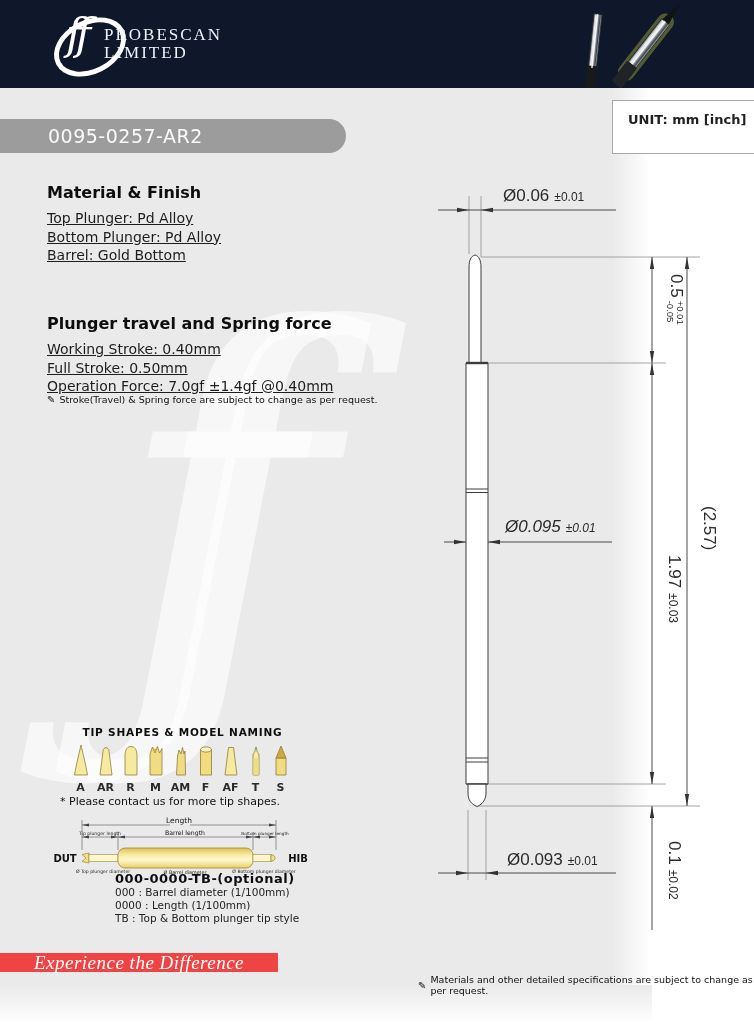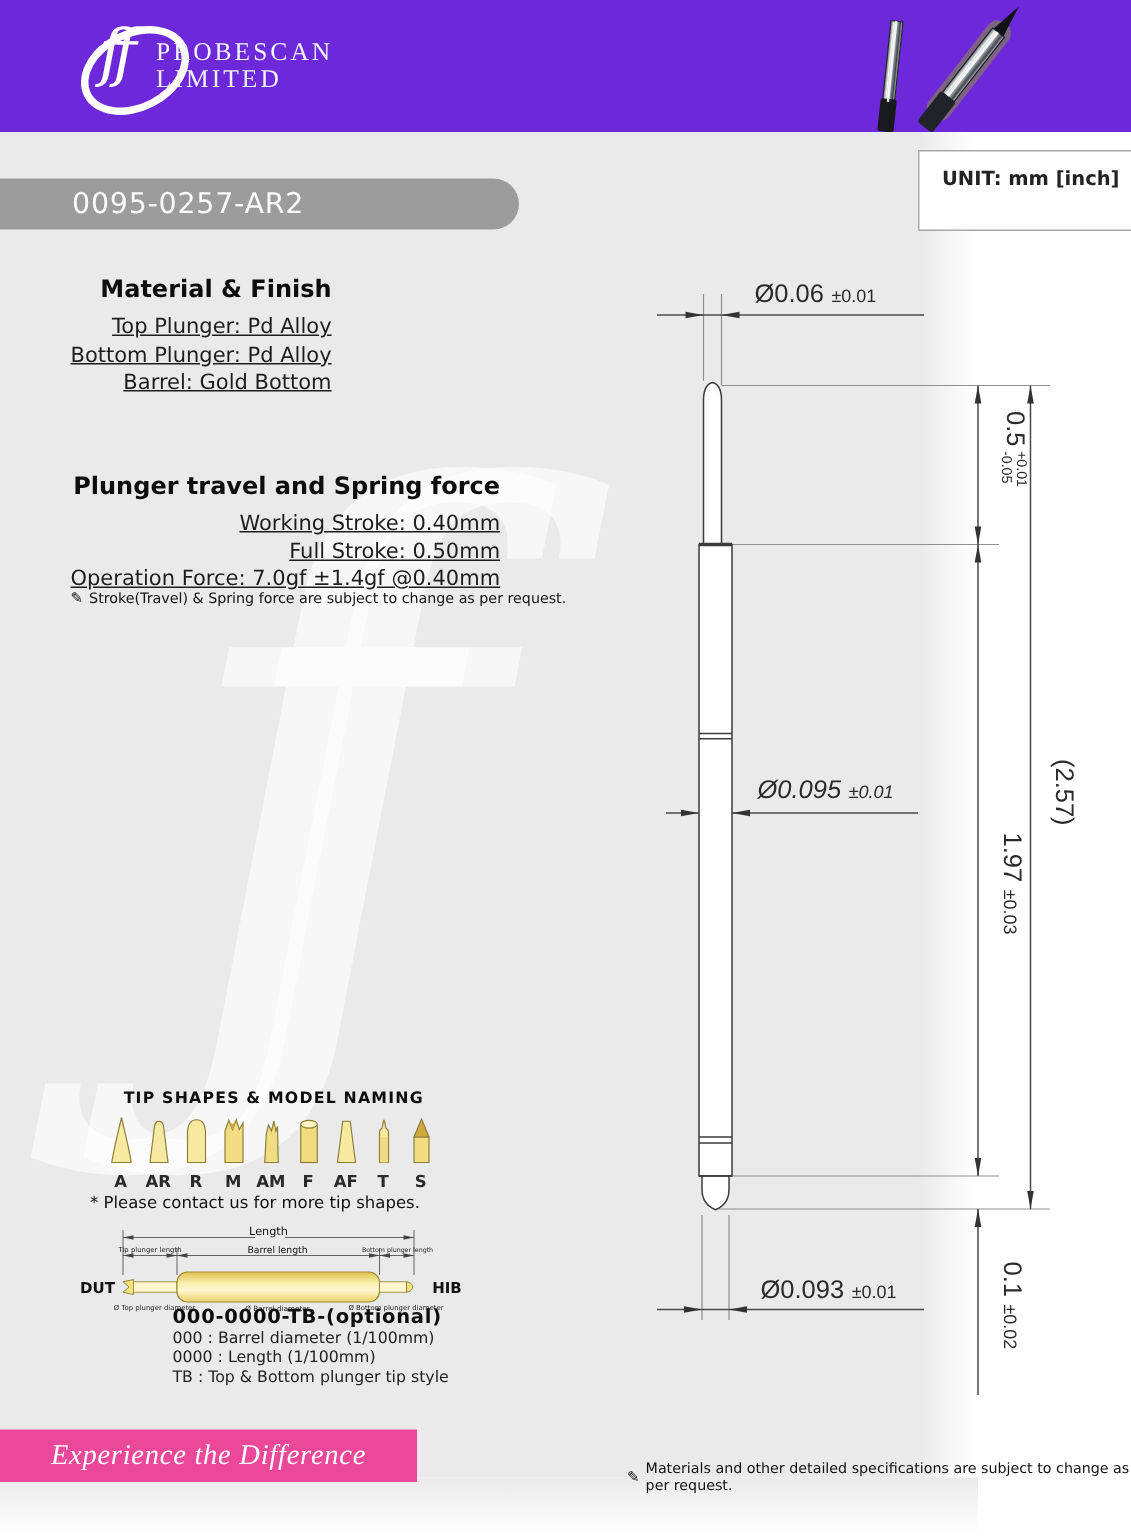--- a/index.html
+++ b/index.html
@@ -1,20 +1,20 @@
 <!DOCTYPE html>
 <html><head>
 <meta charset="utf-8">
 <style>
   html,body{margin:0;padding:0;background:#fff;}
   .page{position:relative;width:754px;height:1024px;overflow:hidden;background:#fff;
         font-family:"DejaVu Sans",sans-serif;color:#1c1c1c;}
 
   
-  .header{position:absolute;left:0;top:0;width:754px;height:88px;background:#6d28d9;}
+  .header{position:absolute;left:0;top:0;width:754px;height:88px;background:#0f172a;}
   .logo-ellipse{position:absolute;left:52px;top:20px;width:66px;height:44px;
                 border:5px solid #fff;border-radius:50%;transform:rotate(-27deg);}
   .logo-script{position:absolute;left:66px;top:14px;font-family:"DejaVu Serif",serif;
                font-style:italic;font-size:42px;color:#fff;line-height:1;letter-spacing:-6px;}
   .company{position:absolute;left:104px;top:26px;font-family:"Liberation Serif",serif;
            color:#eef2fa;font-size:17px;letter-spacing:2px;line-height:18px;}
 
   
   .photo{position:absolute;left:570px;top:2px;}
 
@@ -30,21 +30,21 @@
   
   .unit-box{position:absolute;left:612px;top:100px;width:142px;height:54px;background:#fff;
             border:1px solid #a8a8a8;border-right:none;line-height:38px;padding-left:15px;
             font-size:13px;font-weight:bold;color:#222;z-index:3;box-sizing:border-box;}
   .pill{position:absolute;left:0;top:119px;width:346px;height:34px;background:#9c9c9c;
         border-radius:0 17px 17px 0;z-index:2;}
   .pill span{display:block;padding-left:48px;line-height:34px;font-size:19px;
              color:#fafafa;letter-spacing:0.5px;}
 
   
-  .spec{position:absolute;left:47px;z-index:2;text-align:right;}
+  .spec{position:absolute;left:47px;z-index:2;}
   .spec h3{margin:0 0 7px 0;font-size:16px;font-weight:bold;color:#0d0d0d;}
   .spec div{font-size:14px;line-height:18.5px;color:#1d1d1d;text-decoration:underline;}
   .note{position:absolute;z-index:2;font-size:9.5px;color:#111;display:flex;gap:4px;align-items:center;}
   .note .pen{font-size:10px;}
 
   
   .dimtext{position:absolute;z-index:3;font-family:"Liberation Sans",sans-serif;color:#2a2a2a;white-space:nowrap;}
   .dim-main{font-size:17px;}
   .dim-tol{font-size:12px;margin-left:5px;}
   .rot{transform:rotate(90deg);transform-origin:0 0;}
@@ -60,21 +60,21 @@
   .tips-note{position:absolute;left:60px;top:795px;width:260px;text-align:left;
              font-size:11px;color:#111;z-index:2;}
 
   
   .naming-svg{position:absolute;left:48px;top:814px;z-index:2;}
   .model-block{position:absolute;left:115px;top:871px;z-index:2;}
   .model-block .model{font-size:13px;font-weight:bold;letter-spacing:0.5px;color:#0d0d0d;margin-bottom:0;}
   .model-block .leg{font-size:10.5px;line-height:13px;color:#222;}
 
   
-  .slogan{position:absolute;left:0;top:953px;width:278px;height:35px;background:#ec4899;z-index:3;
+  .slogan{position:absolute;left:0;top:953px;width:278px;height:19px;background:#ef4444;z-index:3;
           display:flex;align-items:center;justify-content:center;color:#fff;
           font-family:"Liberation Serif",serif;font-style:italic;font-size:19px;letter-spacing:0.5px;}
   .foot-note{left:418px;top:974px;}
 
   .drawing-svg{position:absolute;left:420px;top:168px;z-index:2;}
   svg text{font-family:"DejaVu Sans",sans-serif;}
 </style>
 </head>
 <body>
 

